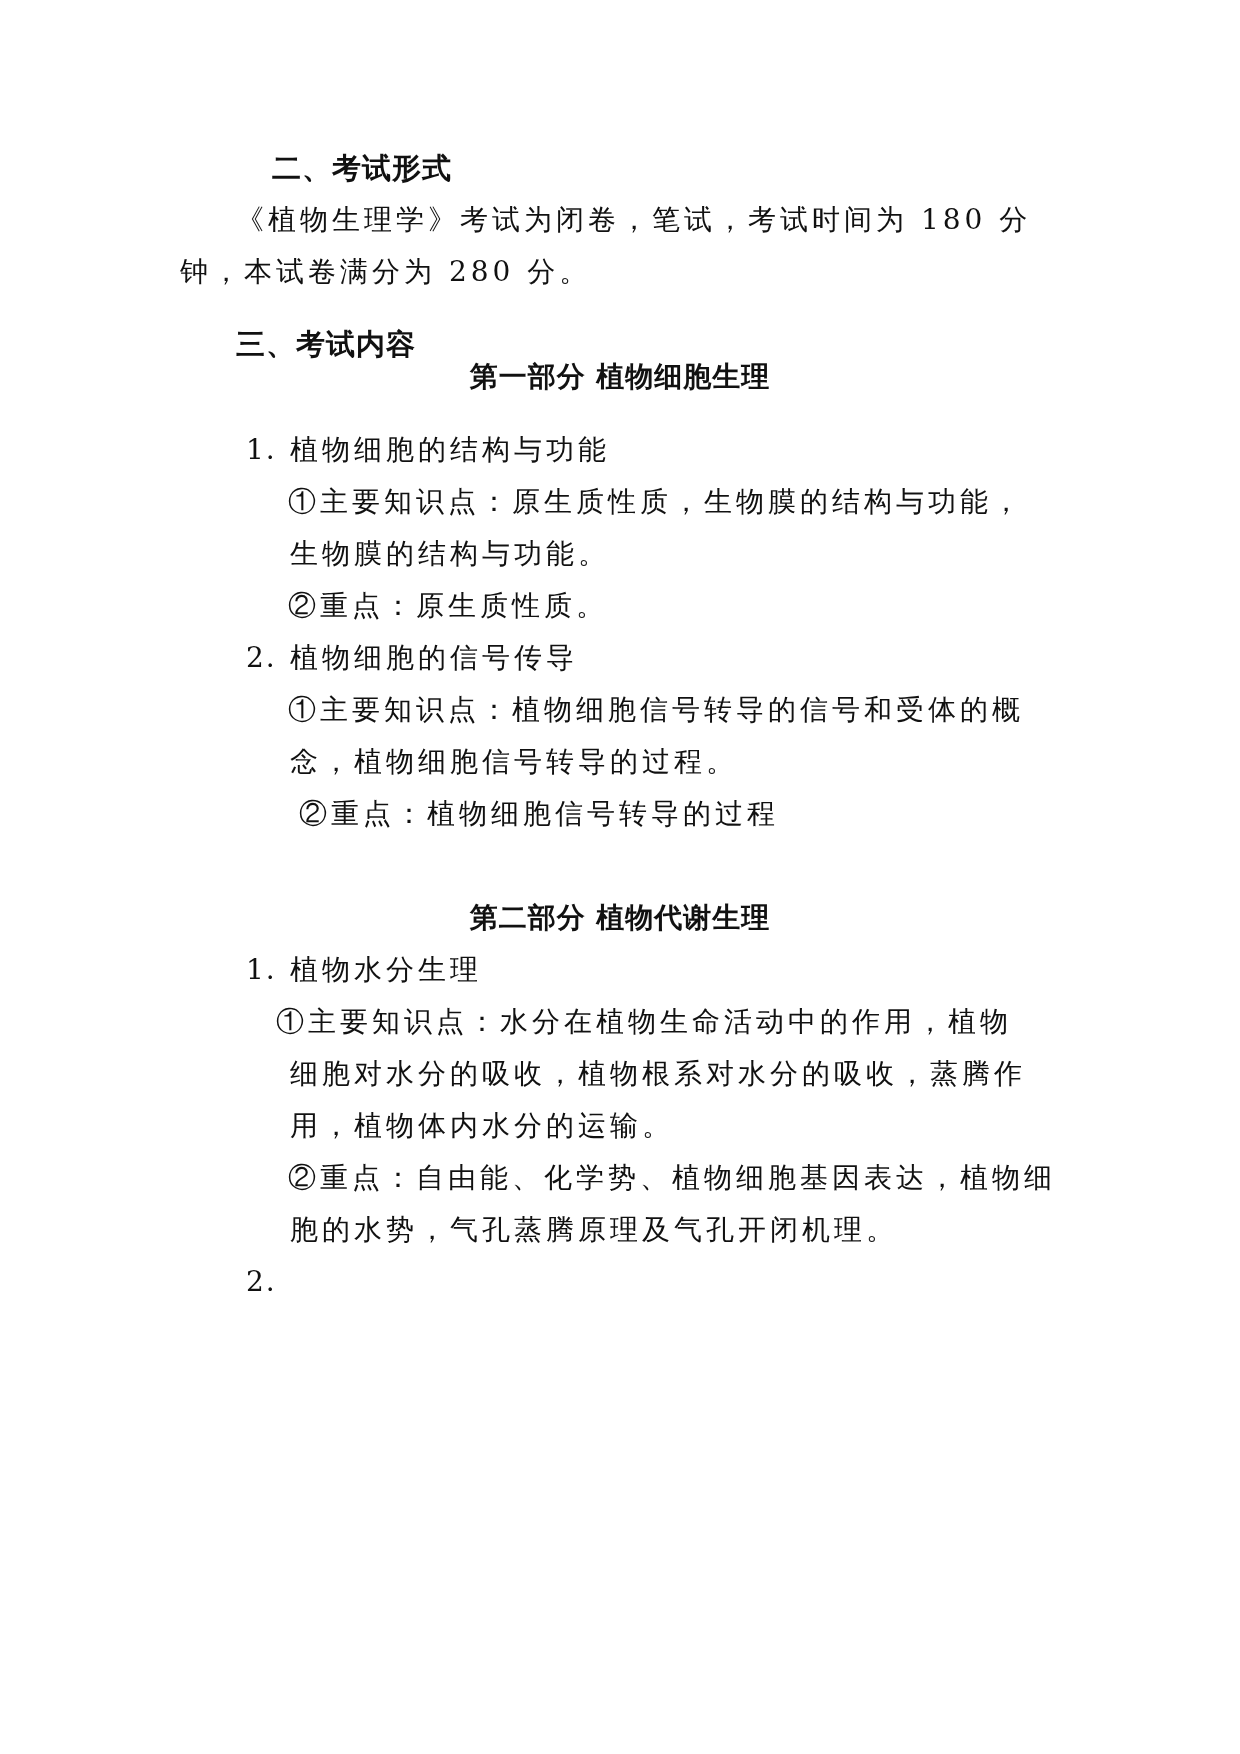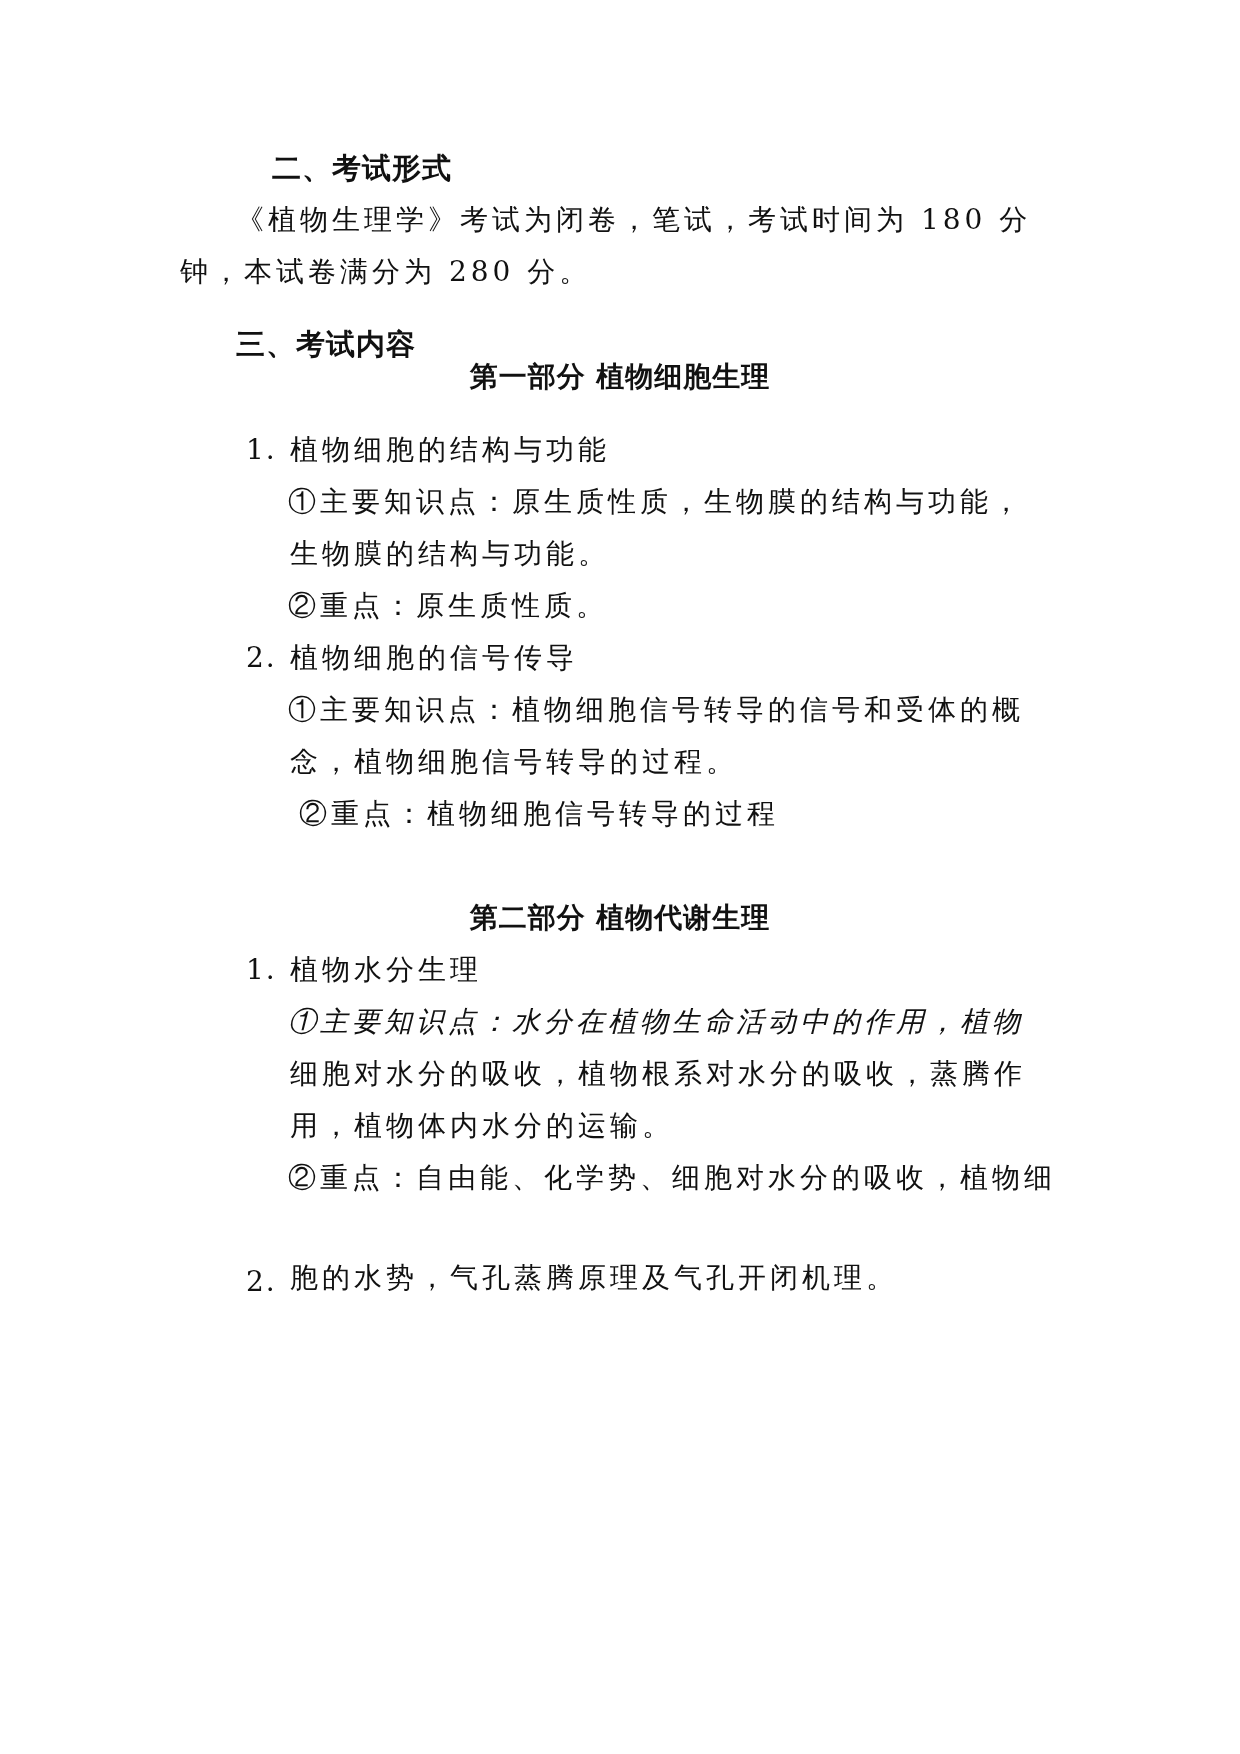--- a/index.html
+++ b/index.html
@@ -72,21 +72,21 @@
   <div class="line num" style="left:246px; top:638px;">2.</div>
   <div class="line" style="left:290px; top:638px;">植物细胞的信号传导</div>
   <div class="line" style="left:288px; top:690px;">①主要知识点：植物细胞信号转导的信号和受体的概</div>
   <div class="line" style="left:290px; top:742px;">念，植物细胞信号转导的过程。</div>
   <div class="line" style="left:299px; top:794px;">②重点：植物细胞信号转导的过程</div>
 
   <div class="line part-title" style="top:898px;">第二部分  植物代谢生理</div>
 
   <div class="line num" style="left:246px; top:950px;">1.</div>
   <div class="line" style="left:290px; top:950px;">植物水分生理</div>
-  <div class="line" style="left:288px; top:1002px;font-style:italic;">①主要知识点：水分在植物生命活动中的作用，植物</div>
+  <div class="line" style="left:276px; top:1002px;">①主要知识点：水分在植物生命活动中的作用，植物</div>
   <div class="line" style="left:290px; top:1054px;">细胞对水分的吸收，植物根系对水分的吸收，蒸腾作</div>
   <div class="line" style="left:290px; top:1106px;">用，植物体内水分的运输。</div>
-  <div class="line" style="left:288px; top:1158px;">②重点：自由能、化学势、细胞对水分的吸收，植物细</div>
-  <div class="line" style="left:290px; top:1210px;margin-top:48px;">胞的水势，气孔蒸腾原理及气孔开闭机理。</div>
+  <div class="line" style="left:288px; top:1158px;">②重点：自由能、化学势、植物细胞基因表达，植物细</div>
+  <div class="line" style="left:290px; top:1210px;">胞的水势，气孔蒸腾原理及气孔开闭机理。</div>
 
   <div class="line num" style="left:246px; top:1262px;">2.</div>
 
 </div>
 
 </body></html>

